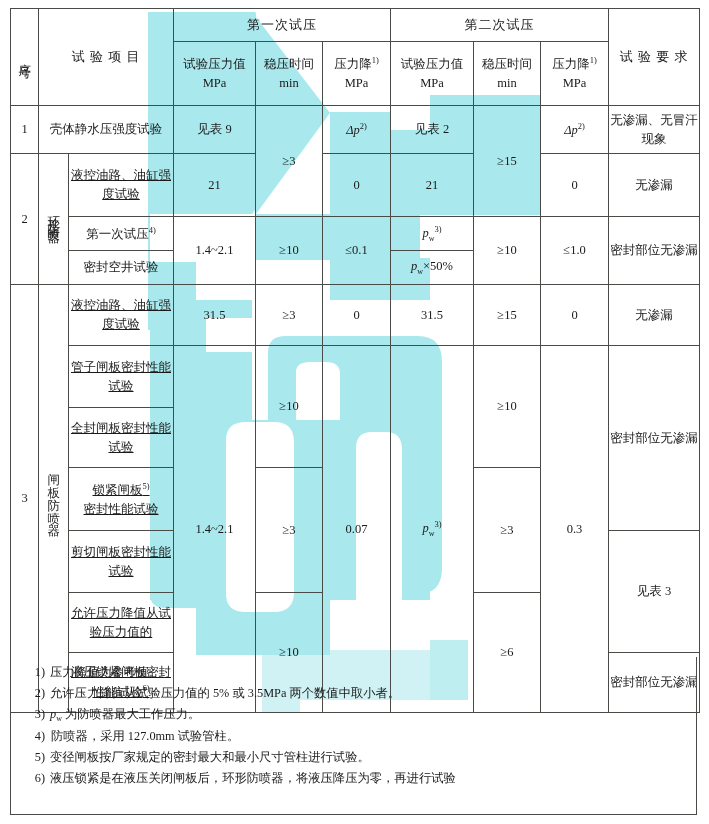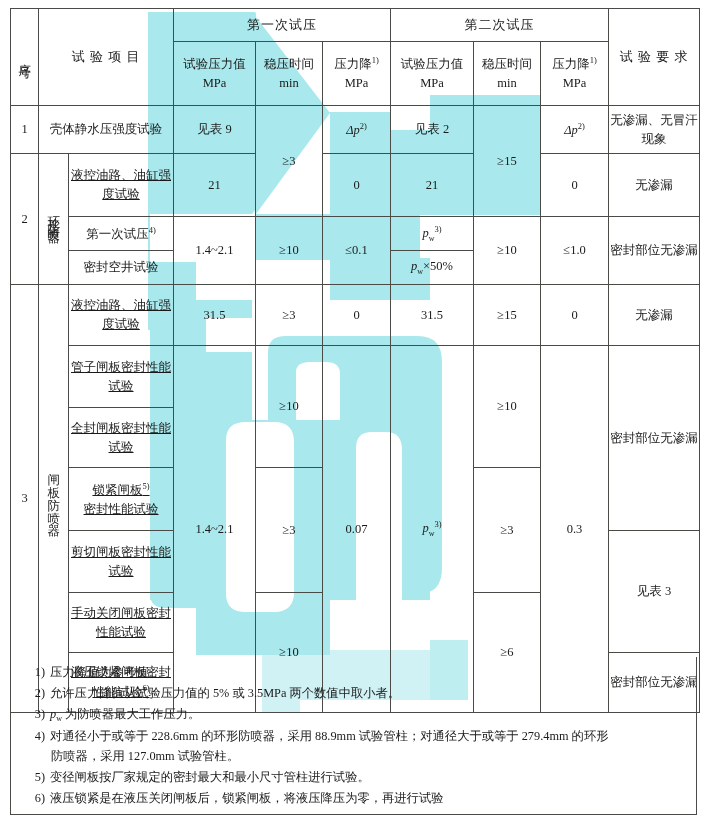--- a/index.html
+++ b/index.html
@@ -293,21 +293,21 @@
       <td rowspan="2">≥3</td>
       <td rowspan="2">≥3</td>
     </tr>
 
     <tr>
       <td class="tight" style="height:57px">剪切闸板密封性能试验</td>
       <td rowspan="2">见表 3</td>
     </tr>
 
     <tr>
-      <td class="tight" style="height:55px">手动关闭闸板密封性能试验</td>
+      <td class="tight" style="height:55px">允许压力降值从试验压力值的</td>
       <td rowspan="2">≥10</td>
       <td rowspan="2">≥6</td>
     </tr>
 
     <tr>
       <td class="tight" style="height:55px"><span>液压锁紧闸板密封性能试验</span><span class="sup">6)</span></td>
       <td rowspan="2">密封部位无渗漏</td>
     </tr>
   </tbody>
     </table>
@@ -324,28 +324,28 @@
       <span class="txt">允许压力降值从试验压力值的 5% 或 3.5MPa 两个数值中取小者。</span>
     </div>
 
     <div class="note">
       <span class="num">3)</span>
       <span class="txt"><i class="ital">p</i><span class="sub">w</span><span> 为防喷器最大工作压力。</span></span>
     </div>
 
     <div class="note">
       <span class="num">4)</span>
-      <span class="txt"><span>对通径小于或等于 228.6mm 的环形防喷器，采用 88.9mm 试验管柱；对通径大于或等于 279.4mm 的环形</span><span class="cont">防喷器，采用 127.0mm 试验管柱。</span></span>
+      <span class="txt"><span class="cont">防喷器，采用 127.0mm 试验管柱。</span></span>
     </div>
 
     <div class="note">
       <span class="num">5)</span>
       <span class="txt">变径闸板按厂家规定的密封最大和最小尺寸管柱进行试验。</span>
     </div>
 
     <div class="note">
       <span class="num">6)</span>
-      <span class="txt">液压锁紧是在液压关闭闸板后，锁紧闸板，将液压降压为零，再进行试验</span>
+      <span class="txt">液压锁紧是在液压关闭闸板后，环形防喷器，将液压降压为零，再进行试验</span>
     </div>
 
   </div>
 
 </div>
 
 </body></html>

